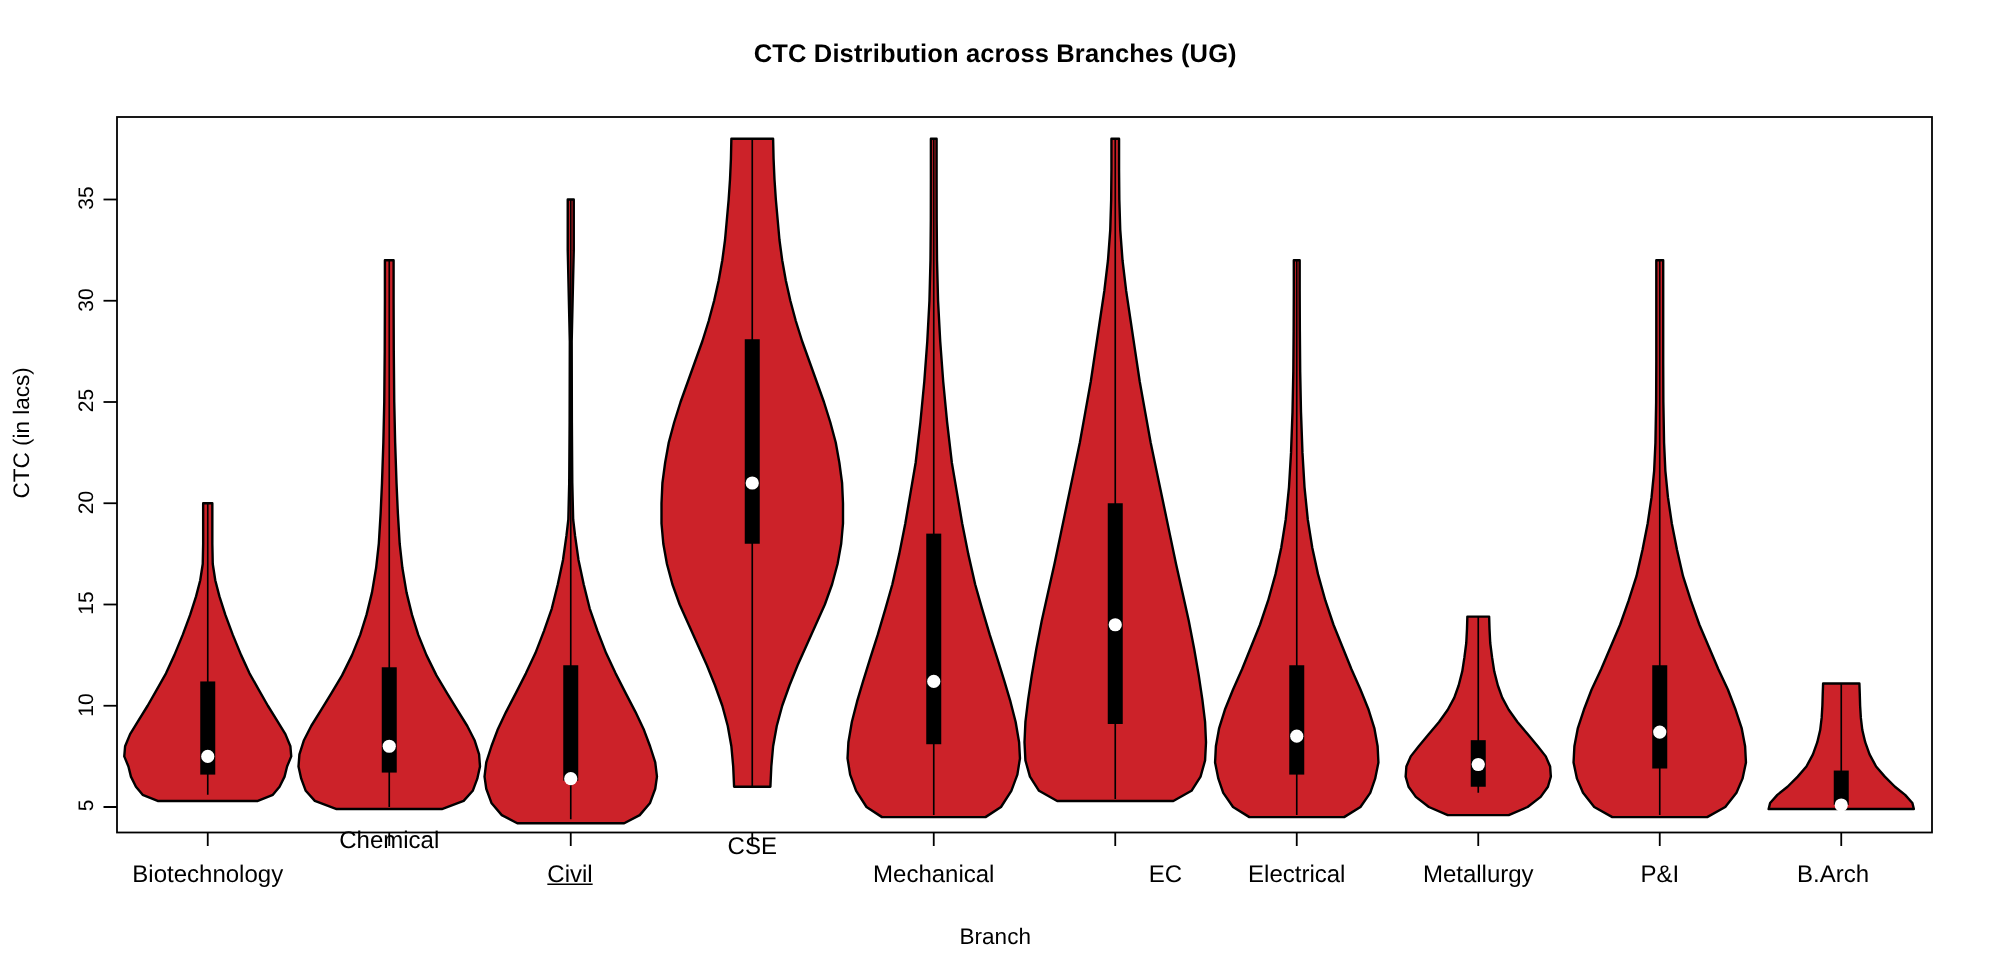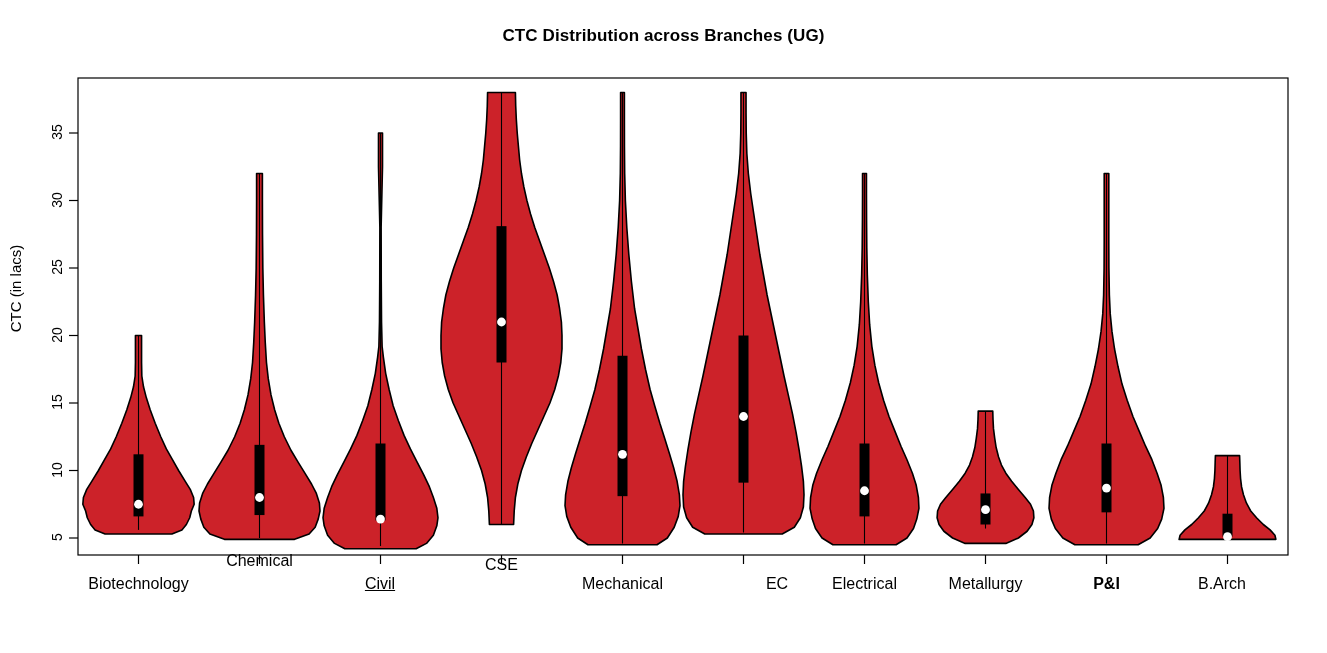--- a/index.html
+++ b/index.html
@@ -72,20 +72,21 @@
     white-space: nowrap;
   }
 </style>
 </head>
 <body>
 
 <div id="plot-root">
 
   <div id="chart-title">CTC Distribution across Branches (UG)</div>
   <div id="ylabel">CTC (in lacs)</div>
+  <div id="xlabel">Branch</div>
 
   <svg id="svg-canvas" width="1327" height="653">
     <g id="plot-frame-group">
         <rect x="78" y="78" width="1210" height="477" fill="none" stroke="#000000" stroke-width="1.2"></rect>
       </g>
     <g id="ticks-group">
         <line x1="69" y1="538" x2="78" y2="538" stroke="#000000" stroke-width="1.2"></line>
         <line x1="69" y1="470.5" x2="78" y2="470.5" stroke="#000000" stroke-width="1.2"></line>
         <line x1="69" y1="403" x2="78" y2="403" stroke="#000000" stroke-width="1.2"></line>
         <line x1="69" y1="335.5" x2="78" y2="335.5" stroke="#000000" stroke-width="1.2"></line>
@@ -178,17 +179,17 @@
     </div>
   <div id="xtick-labels">
       <div class="xtick-label" style="left: 138.5px; top: 575px;">Biotechnology</div>
       <div class="xtick-label" style="left: 259.5px; top: 552px;">Chemical</div>
       <div class="xtick-label" style="left: 380px; top: 575px; text-decoration: underline;">Civil</div>
       <div class="xtick-label" style="left: 501.5px; top: 556px;">CSE</div>
       <div class="xtick-label" style="left: 622.5px; top: 575px;">Mechanical</div>
       <div class="xtick-label" style="left: 777px; top: 575px;">EC</div>
       <div class="xtick-label" style="left: 864.5px; top: 575px;">Electrical</div>
       <div class="xtick-label" style="left: 985.5px; top: 575px;">Metallurgy</div>
-      <div class="xtick-label" style="left: 1106.5px; top: 575px; font-weight: bold;">P&amp;I</div>
+      <div class="xtick-label" style="left: 1106.5px; top: 575px;">P&amp;I</div>
       <div class="xtick-label" style="left: 1222px; top: 575px;">B.Arch</div>
     </div>
 
 </div>
 
 </body></html>

